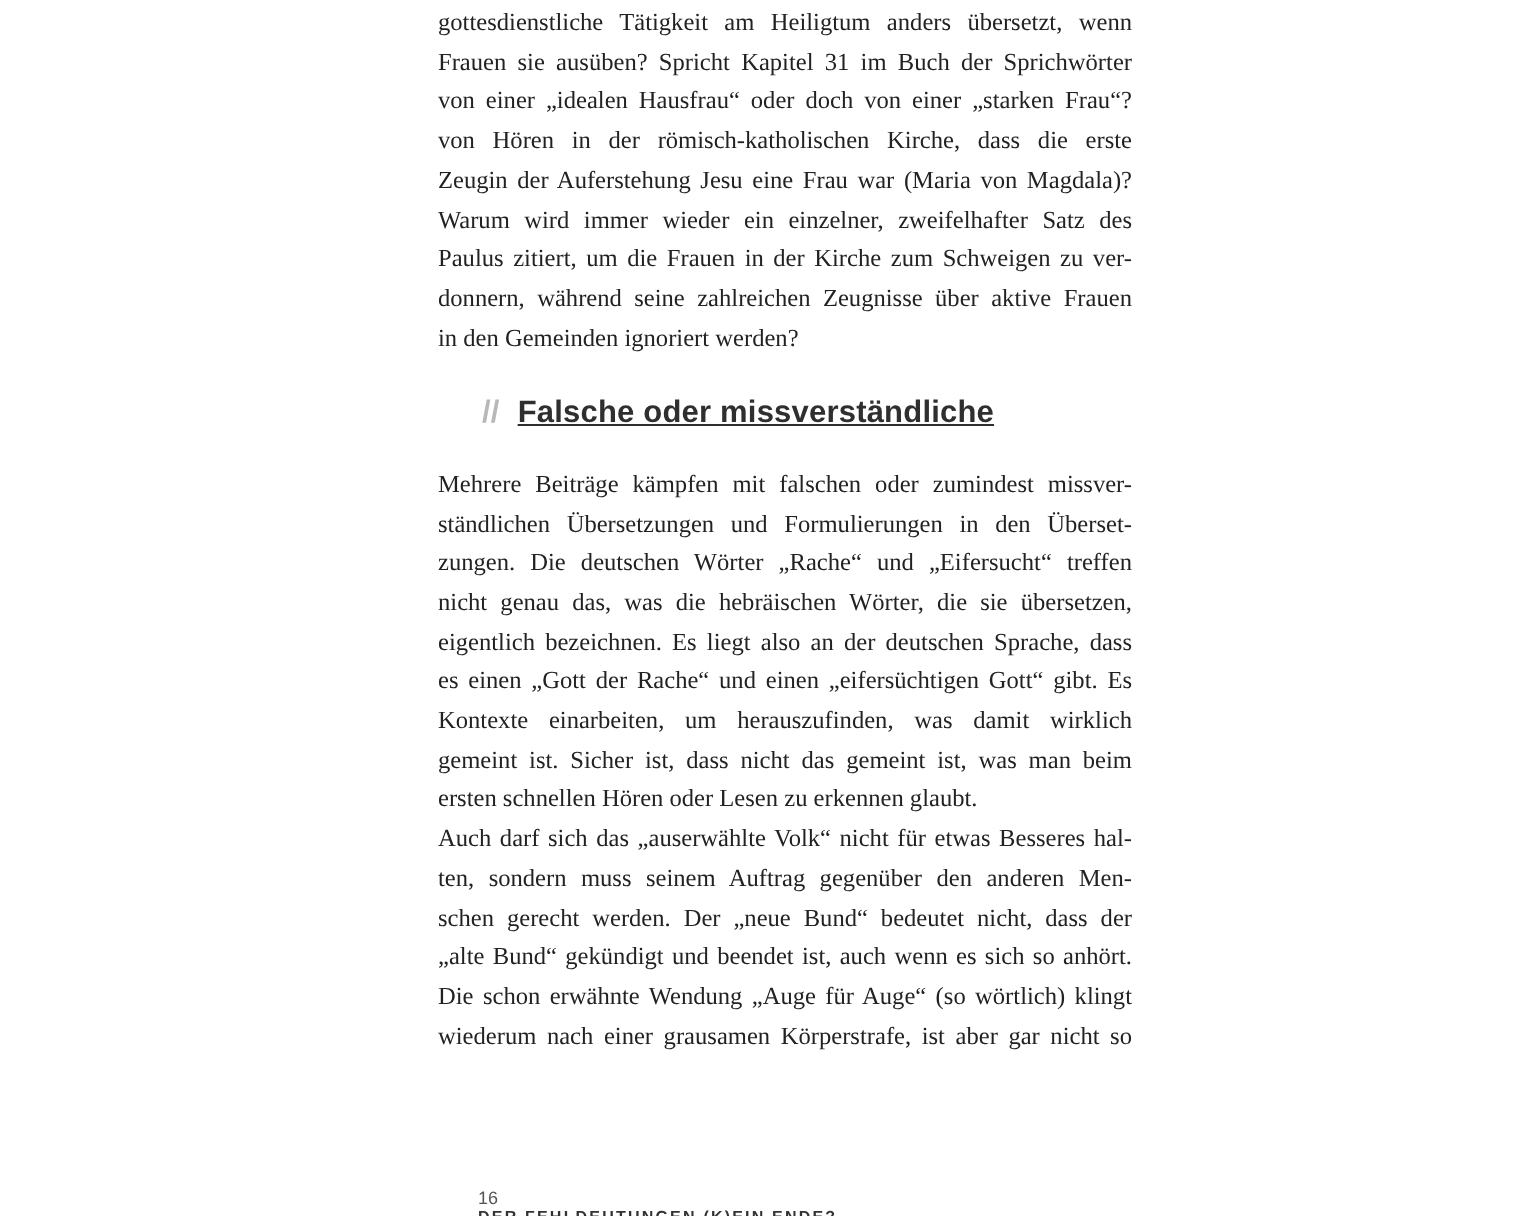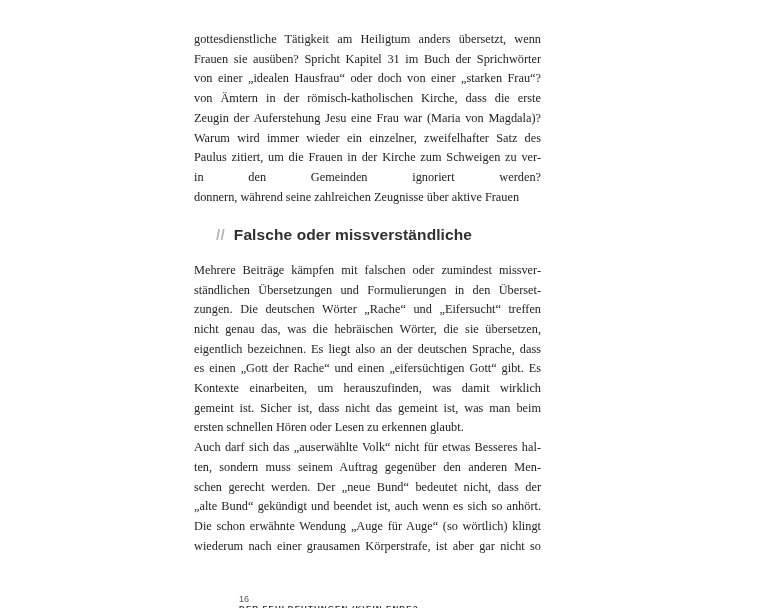--- a/index.html
+++ b/index.html
@@ -7,24 +7,23 @@
     width: 760px;
     height: 608px;
     background: #ffffff;
     position: relative;
     overflow: hidden;
     font-family: "Liberation Serif", serif;
     color: #222222;
   }
   .text-column {
     position: absolute;
-    left: 194px;
+    left: 219px;
     top: 2px;
     width: 347px;
-    margin-top: 28px;
   }
   .para {
     font-size: 12.3px;
     line-height: 19.7px;
     color: #222222;
   }
   .para .line {
     text-align: justify;
     text-align-last: justify;
   }
@@ -46,20 +45,21 @@
     color: #2f2f2f;
     letter-spacing: 0.1px;
   }
   .section-heading .marker {
     color: #b8b8b8;
     font-weight: 600;
     flex: 0 0 auto;
   }
   .section-heading .heading-lines .line {
     text-align: right;
+    text-decoration: underline;
   }
   .page-footer {
     position: absolute;
     left: 209px;
     top: 594px;
     width: 347px;
     display: flex;
     justify-content: space-between;
     align-items: baseline;
     font-family: "Liberation Sans", sans-serif;
@@ -80,26 +80,26 @@
 </head>
 <body>
 
 <div class="text-column">
 
   <div class="para">
 
   <div class="line">gottesdienstliche Tätigkeit am Heiligtum anders übersetzt, wenn</div>
       <div class="line">Frauen sie ausüben? Spricht Kapitel 31 im Buch der Sprichwörter</div>
       <div class="line">von einer „idealen Hausfrau“ oder doch von einer „starken Frau“?</div>
-      <div class="line">von Ämtern in der römisch-katholischen Kirche, dass die erste</div>
+      <div class="line">von Hören in der römisch-katholischen Kirche, dass die erste</div>
       <div class="line">Zeugin der Auferstehung Jesu eine Frau war (Maria von Magdala)?</div>
       <div class="line">Warum wird immer wieder ein einzelner, zweifelhafter Satz des</div>
       <div class="line">Paulus zitiert, um die Frauen in der Kirche zum Schweigen zu ver-</div>
+      <div class="line">donnern, während seine zahlreichen Zeugnisse über aktive Frauen</div>
       <div class="line">in den Gemeinden ignoriert werden?</div>
-      <div class="line">donnern, während seine zahlreichen Zeugnisse über aktive Frauen</div>
     </div>
 
   <div class="section-heading">
     <span class="marker">//</span>
     <div class="heading-lines">
 
     <div class="line">Falsche oder missverständliche</div>
       </div>
   </div>
 

